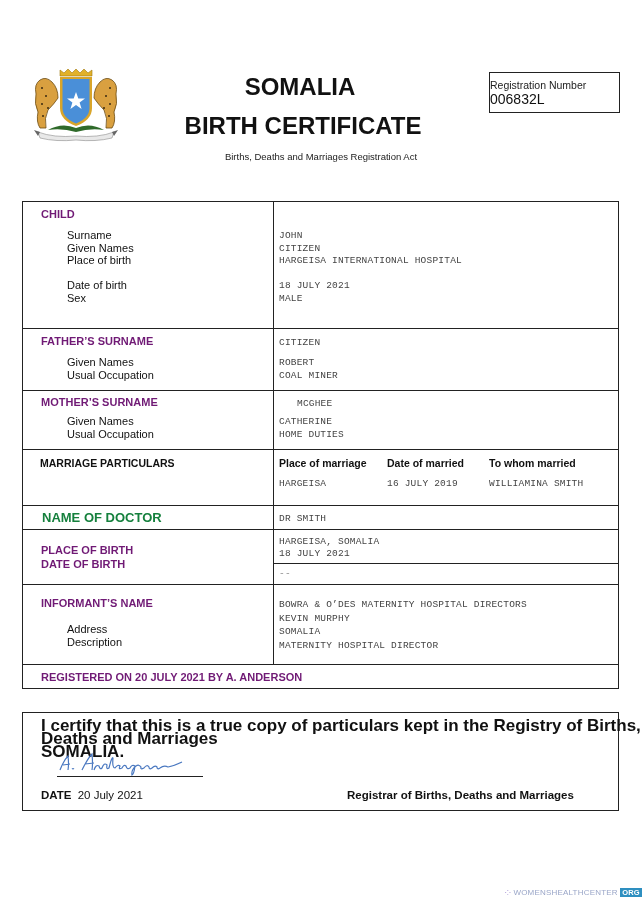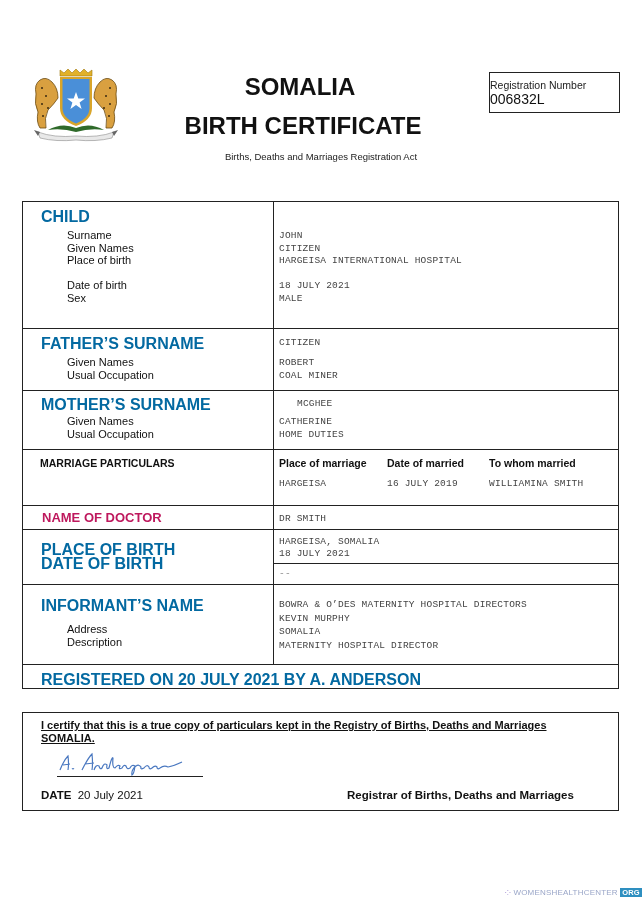--- a/index.html
+++ b/index.html
@@ -3,36 +3,36 @@
 <meta charset="utf-8">
 <style>
   html, body { margin: 0; padding: 0; }
   body {
     width: 643px; height: 913px; background: #ffffff; position: relative;
     font-family: "Liberation Sans", sans-serif; color: #111; overflow: hidden;
   }
   .abs { position: absolute; }
   .mono { font-family: "Liberation Mono", monospace; font-size: 9.5px; color: #444; letter-spacing: 0.2px; }
   .lbl { font-size: 11px; color: #111; }
-  .hd { font-size: 16px; font-weight: bold; color: #0369a1; }
-  .hd-lg { font-size: 13px; font-weight: bold; color: #be185d; }
+  .hd { font-size: 11px; font-weight: bold; color: #701a75; }
+  .hd-lg { font-size: 13px; font-weight: bold; color: #15803d; }
   .hline { position: absolute; height: 1px; background: #222; }
   .vline { position: absolute; width: 1px; background: #222; }
 
   #title1 { left: 0; width: 600px; top: 73px; text-align: center; font-size: 24px; font-weight: bold; }
   #title2 { left: 0; width: 606px; top: 112px; text-align: center; font-size: 24px; font-weight: bold; }
   #subtitle { left: 0; width: 642px; top: 151px; text-align: center; font-size: 9.5px; color: #222; }
 
   #regbox { left: 489px; top: 72px; width: 129px; height: 39px; border: 1.5px solid #222; text-align: left; }
   #regbox .rl { font-size: 10.5px; margin-top: 6px; color: #222; }
   #regbox .rv { font-size: 14px; color: #111; margin-top: 0px; }
 
   #main-table { left: 22px; top: 201px; width: 597px; height: 488px; border: 1.5px solid #222; box-sizing: border-box; }
   #cert-box { left: 22px; top: 712px; width: 597px; height: 99px; border: 1.5px solid #222; box-sizing: border-box; }
-  .certtxt { font-size: 11px; font-weight: bold; text-decoration: underline; }
+  .certtxt { font-size: 17px; font-weight: bold; }
   #watermark { left: 505px; top: 888px; font-size: 8px; color: #9aa6c8; letter-spacing: 0.2px; }
   #watermark .org { background: #2e8fc0; color: #fff; padding: 0 2px; font-weight: bold; font-size: 7.5px; }
 </style>
 </head>
 <body>
 
 <div class="abs" style="left:24px;top:68px;width:104px;height:76px;">
   <svg width="104" height="76" viewBox="0 0 104 76">
 
     <path d="M36 8 L36 2 L40 5 L44 1 L48 5 L52 1 L56 5 L60 1 L64 5 L68 2 L68 8 Z" fill="#e2b12a" stroke="#a07810" stroke-width="0.6"></path>

